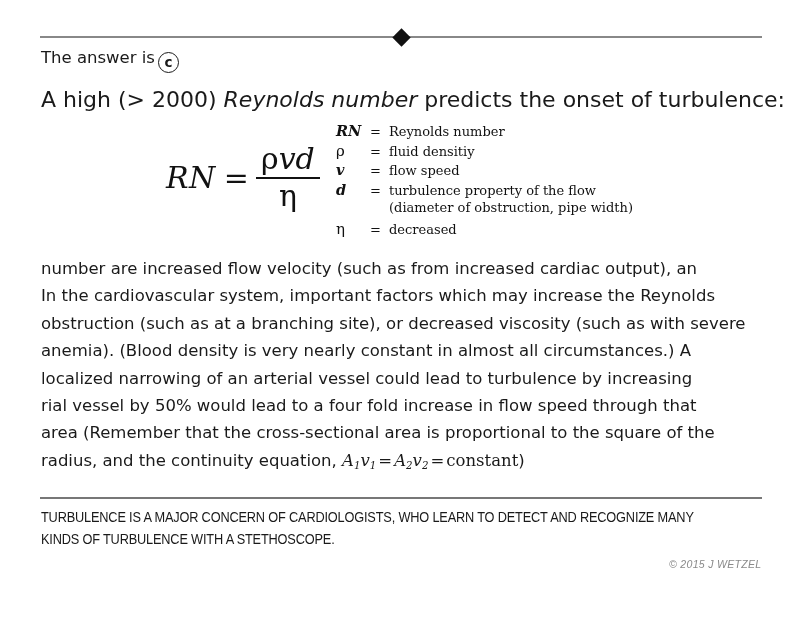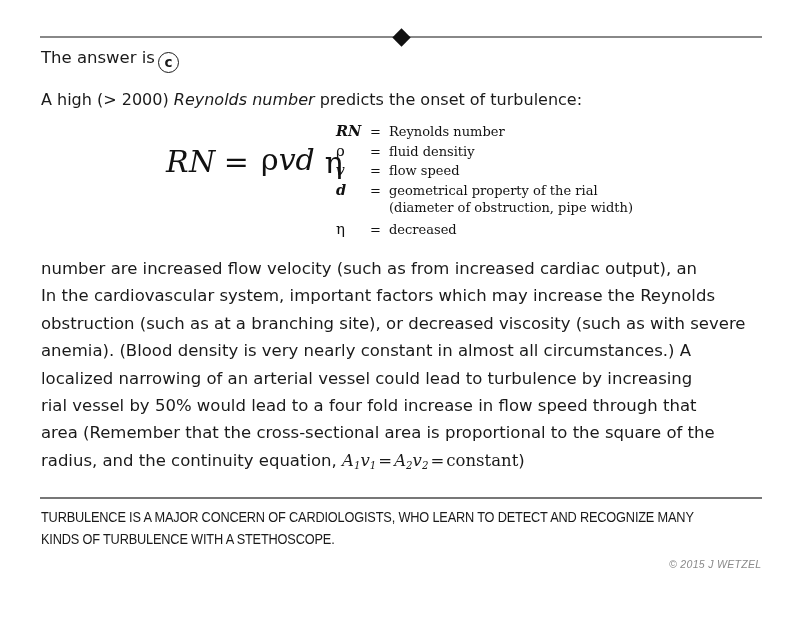--- a/index.html
+++ b/index.html
@@ -77,21 +77,21 @@
     margin-left: 3px;
     box-sizing: border-box;
   }
 
   
   .intro {
     position: absolute;
     left: 41px;
     top: 88px;
     font-family: "DejaVu Sans", sans-serif;
-    font-size: 16px;
+    font-size: 22px;
     line-height: 24px;
     color: #1a1a1a;
     white-space: nowrap;
   }
   .intro .ital { font-style: italic; }
 
   
   .formula-block {
     position: absolute;
     left: 41px;
@@ -113,21 +113,21 @@
   .formula .lhs {
     font-style: italic;
     letter-spacing: 0.5px;
   }
   .formula .eq {
     margin: 0 7px 0 8px;
     font-style: normal;
   }
   .frac {
     display: inline-flex;
-    flex-direction: row;
+    flex-direction: column;
     align-items: center;
     vertical-align: middle;
     line-height: 1;
   }
   .frac .num {
     padding: 0 5px 3px 5px;
     font-style: italic;
   }
   .frac .bar {
     width: 100%;
@@ -296,21 +296,21 @@
         <span class="legend-def">fluid densitiy</span>
       </div>
       <div class="legend-row">
         <span class="legend-sym">v</span>
         <span class="legend-eq">=</span>
         <span class="legend-def">flow speed</span>
       </div>
       <div class="legend-row">
         <span class="legend-sym">d</span>
         <span class="legend-eq">=</span>
-        <span class="legend-def">geometrical property of the rial</span>
+        <span class="legend-def">turbulence property of the flow</span>
       </div>
       <div class="legend-row cont">
         <span class="legend-sym"></span>
         <span class="legend-eq"></span>
         <span class="legend-def">(diameter of obstruction, pipe width)</span>
       </div>
       <div class="legend-row">
         <span class="legend-sym upright">η</span>
         <span class="legend-eq">=</span>
         <span class="legend-def">decreased</span>

